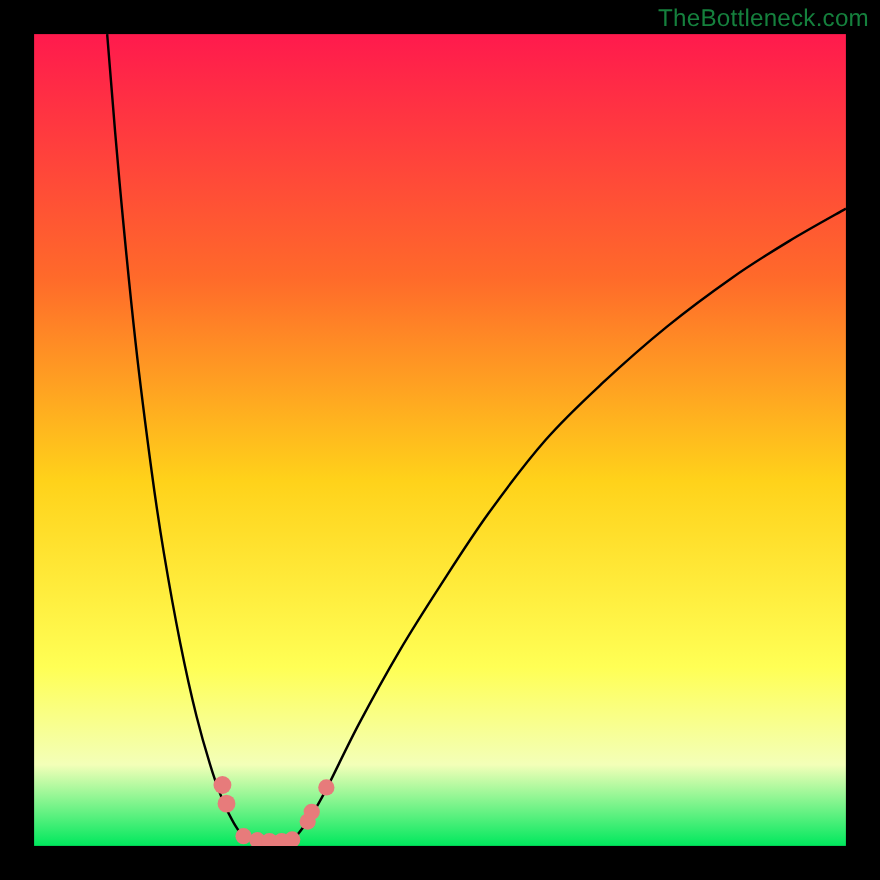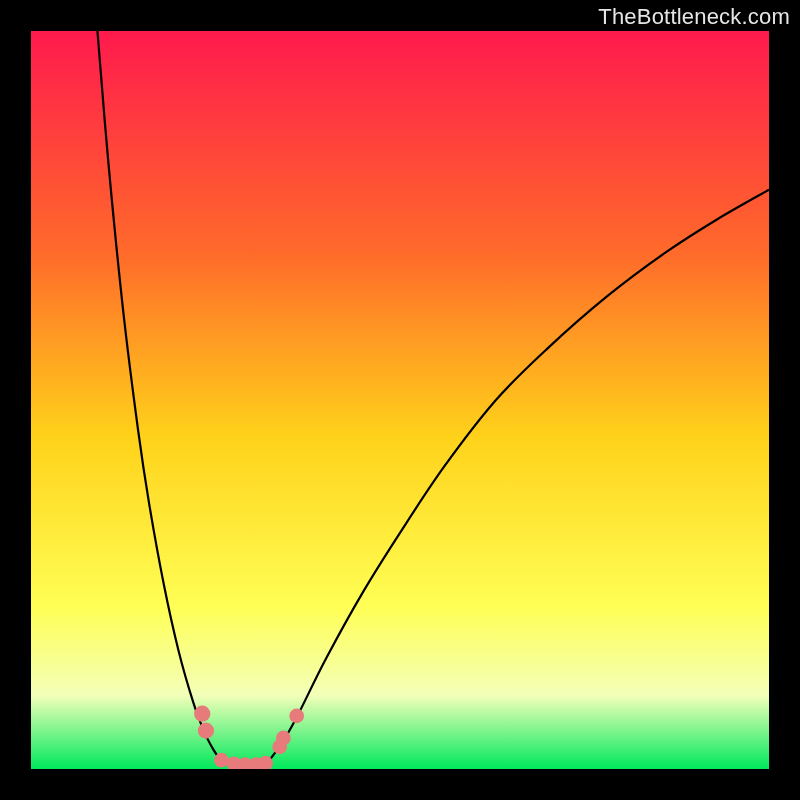--- a/index.html
+++ b/index.html
@@ -23,21 +23,21 @@
     top: 31px;
     left: 31px;
     width: 738px;
     height: 738px;
     overflow: hidden;
   }
   .watermark {
     position: absolute;
     top: 4px;
     right: 10px;
-    color: #e5e5e5;
+    color: #15803d;
     font-size: 22px;
     font-weight: 500;
     letter-spacing: 0.2px;
   }
 </style>
 </head>
 <body>
 
 <div class="frame">
   <div class="watermark">TheBottleneck.com</div>

